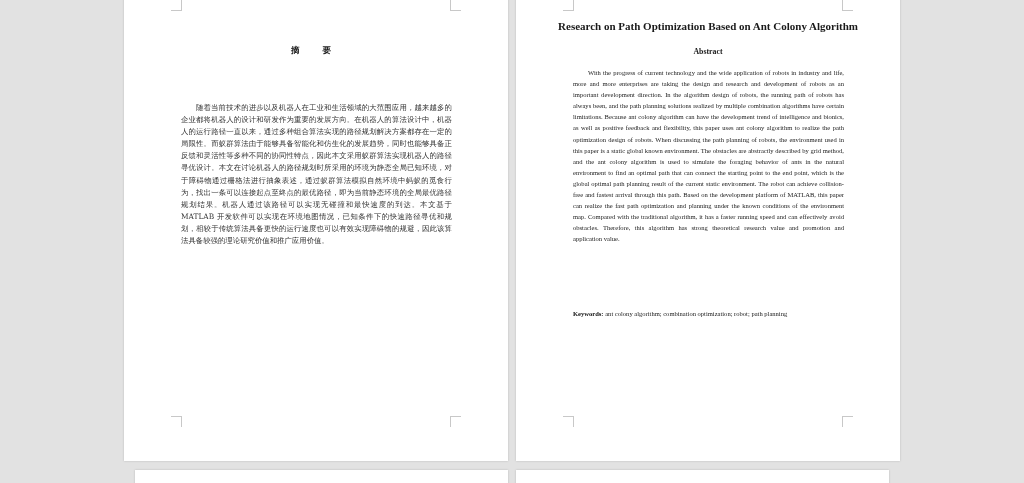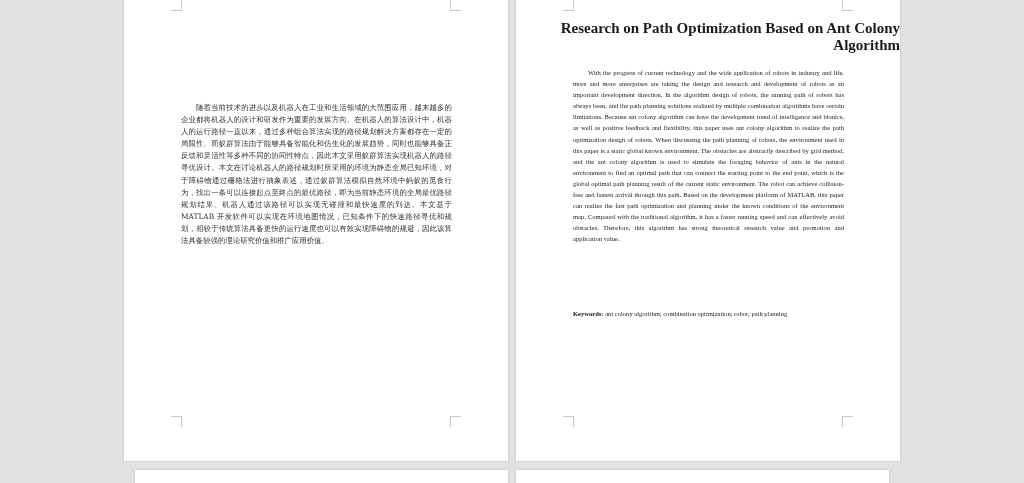--- a/index.html
+++ b/index.html
@@ -47,21 +47,21 @@
       position: absolute; left: 57px; width: 271px; top: 225px;
       font-size: 7.2px; line-height: 10px; color: #333;
       font-family: "DejaVu Serif", serif;
     }
     .cn-kw .kw-label { font-weight: bold; color: #111; }
     .cn-kw .kw-red { color: #e5484d; }
 
     
     .en-title {
       position: absolute; left: 0; right: 0; top: 22px;
-      text-align: right; font-weight: bold; font-size: 15px;
+      text-align: center; font-weight: bold; font-size: 11px;
     }
     .en-abs-head {
       position: absolute; left: 0; right: 0; top: 49px;
       text-align: center; font-weight: bold; font-size: 7.8px;
     }
     .en-body {
       position: absolute; left: 57px; width: 271px; top: 69px;
       font-size: 6.55px; line-height: 11.1px; text-align: justify;
       text-indent: 15px; color: #222;
     }
@@ -73,30 +73,32 @@
   </style>
 </head>
 <body>
 
 <div class="page" id="page-left">
   <div class="mark tl" style="left:47px; top:2px;"></div>
   <div class="mark tr" style="right:47px; top:2px;"></div>
   <div class="mark bl" style="left:47px; top:418px;"></div>
   <div class="mark br" style="right:47px; top:418px;"></div>
 
+  <div class="cn-abs-head">摘 要</div>
   <div class="cn-body">随着当前技术的进步以及机器人在工业和生活领域的大范围应用，越来越多的企业都将机器人的设计和研发作为重要的发展方向。在机器人的算法设计中，机器人的运行路径一直以来，通过多种组合算法实现的路径规划解决方案都存在一定的局限性。而蚁群算法由于能够具备智能化和仿生化的发展趋势，同时也能够具备正反馈和灵活性等多种不同的协同性特点，因此本文采用蚁群算法实现机器人的路径寻优设计。本文在讨论机器人的路径规划时所采用的环境为静态全局已知环境，对于障碍物通过栅格法进行抽象表述，通过蚁群算法模拟自然环境中蚂蚁的觅食行为，找出一条可以连接起点至终点的最优路径，即为当前静态环境的全局最优路径规划结果。机器人通过该路径可以实现无碰撞和最快速度的到达。本文基于 MATLAB 开发软件可以实现在环境地图情况，已知条件下的快速路径寻优和规划，相较于传统算法具备更快的运行速度也可以有效实现障碍物的规避，因此该算法具备较强的理论研究价值和推广应用价值。</div>
 </div>
 
 <div class="page" id="page-right">
   <div class="mark tl" style="left:47px; top:2px;"></div>
   <div class="mark tr" style="right:47px; top:2px;"></div>
   <div class="mark bl" style="left:47px; top:418px;"></div>
   <div class="mark br" style="right:47px; top:418px;"></div>
 
   <div class="en-title">Research on Path Optimization Based on Ant Colony Algorithm</div>
+  <div class="en-abs-head">Abstract</div>
   <div class="en-body">With the progress of current technology and the wide application of robots in industry and life, more and more enterprises are taking the design and research and development of robots as an important development direction. In the algorithm design of robots, the running path of robots has always been, and the path planning solutions realized by multiple combination algorithms have certain limitations. Because ant colony algorithm can have the development trend of intelligence and bionics, as well as positive feedback and flexibility, this paper uses ant colony algorithm to realize the path optimization design of robots. When discussing the path planning of robots, the environment used in this paper is a static global known environment. The obstacles are abstractly described by grid method, and the ant colony algorithm is used to simulate the foraging behavior of ants in the natural environment to find an optimal path that can connect the starting point to the end point, which is the global optimal path planning result of the current static environment. The robot can achieve collision-free and fastest arrival through this path. Based on the development platform of MATLAB, this paper can realize the fast path optimization and planning under the known conditions of the environment map. Compared with the traditional algorithm, it has a faster running speed and can effectively avoid obstacles. Therefore, this algorithm has strong theoretical research value and promotion and application value.</div>
   <div class="en-kw">
     <span class="kw-label">Keywords:</span>
     <span>ant colony algorithm; combination optimization; robot; path planning</span>
   </div>
 </div>
 
 <div class="page" id="page-next-left"></div>
 <div class="page" id="page-next-right"></div>
 

